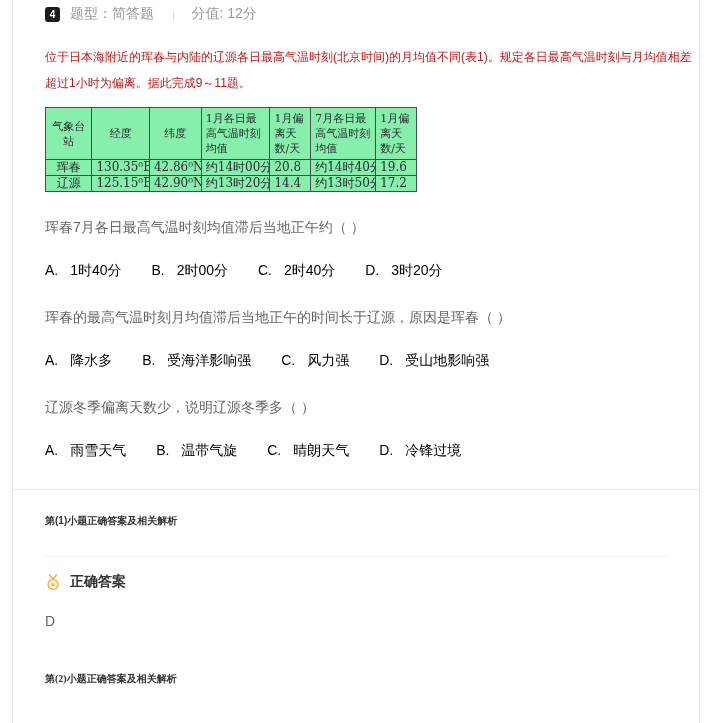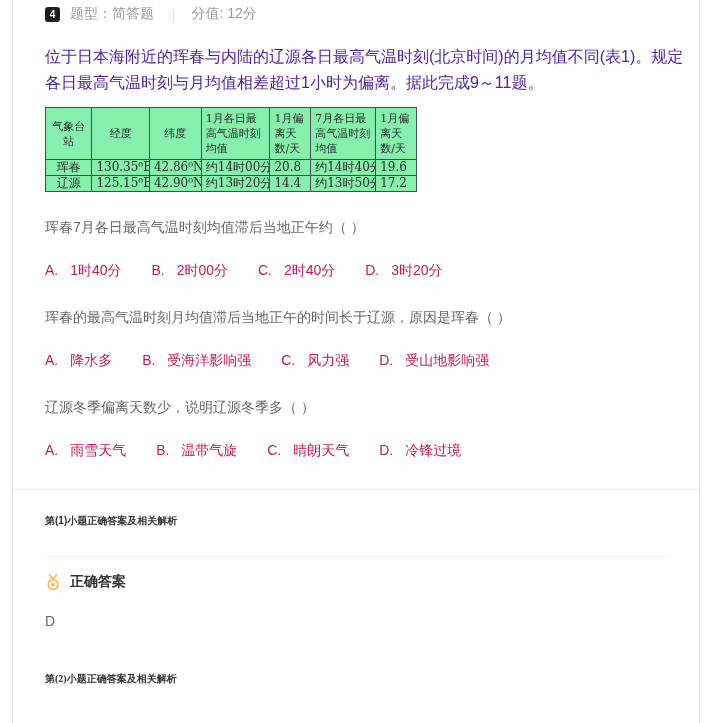--- a/index.html
+++ b/index.html
@@ -18,41 +18,41 @@
   .q-badge {
     width: 15px; height: 15px; background: #1c1c1c; border-radius: 3px;
     color: #fff; font-size: 10px; font-weight: bold; line-height: 15px;
     text-align: center; flex: 0 0 auto;
   }
   .q-type { color: #999; font-size: 14px; margin-left: 10px; }
   .q-sep { color: #dcdcdc; font-size: 13px; margin: 0 16px 0 18px; }
   .q-score { color: #999; font-size: 14px; }
 
   
-  .intro { margin-top: 21px; width: 652px; color: #4c1d95; font-size: 16px; line-height: 26px; }
+  .intro { margin-top: 21px; width: 652px; color: #b91c1c; font-size: 12px; line-height: 26px; }
 
   
   .data-table {
     margin-top: 11px; border-collapse: collapse; table-layout: fixed; width: 372px;
     font-family: "DejaVu Serif", "Liberation Serif", serif;
     color: #2b2b2b; background: #86efac;
   }
   .data-table th, .data-table td {
     border: 1px solid #4a4a4a; padding: 1px 4px; font-weight: normal;
     text-align: left; vertical-align: middle; word-break: break-all;
   }
   .data-table th { font-size: 11px; line-height: 15px; height: 52px; }
   .data-table td { font-size: 12px; line-height: 13px; height: 15px; white-space: nowrap; overflow: hidden; }
   .data-table .c-station { text-align: center; }
 
   
   .question { margin-top: 27px; }
   .question.first { margin-top: 25px; }
   .q-stem { color: #666; font-size: 14px; line-height: 20px; }
-  .q-options { margin-top: 23px; color: #be185d; font-size: 14px; line-height: 20px; }
+  .q-options { margin-top: 23px; color: #000000; font-size: 14px; line-height: 20px; }
   .q-options .opt { margin-right: 26px; }
   .q-options .opt-letter { margin-right: 12px; }
 
   
   .full-divider { margin: 29px -28px 0 -32px; border-top: 1px solid #e7e7e7; height: 0; }
   .section-heading { margin-top: 22px; color: #333; font-size: 10px; font-weight: bold; line-height: 18px; }
   .inset-divider { margin-top: 26px; margin-right: 2px; border-top: 1px solid #efefef; height: 0; }
   .answer-row { margin-top: 16px; display: flex; align-items: center; }
   .medal { width: 16px; height: 17px; flex: 0 0 auto; }
   .answer-label { margin-left: 9px; color: #333; font-size: 14px; font-weight: bold; }

